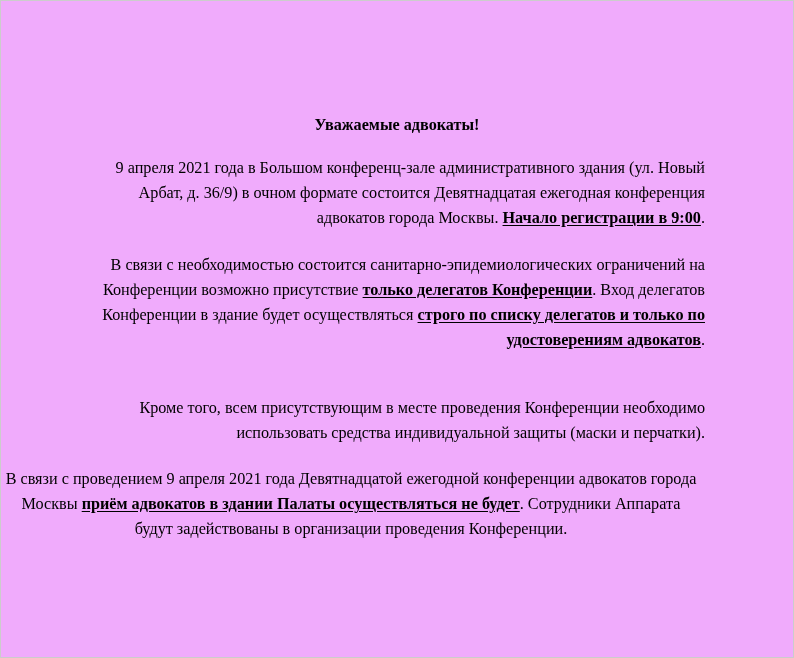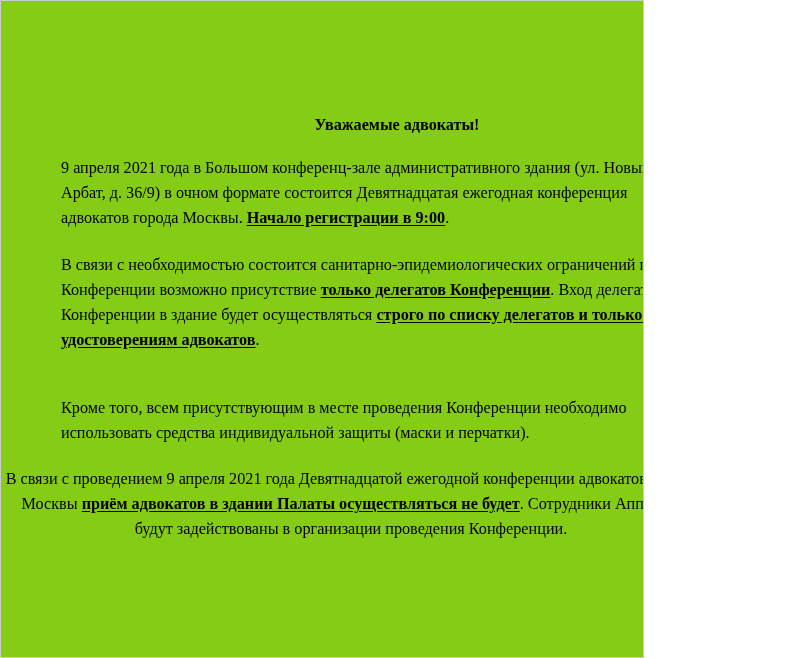--- a/index.html
+++ b/index.html
@@ -12,23 +12,23 @@
     height: 658px;
     background: #ffffff;
     font-family: "Liberation Serif", "DejaVu Serif", serif;
     color: #000000;
     overflow: hidden;
   }
 
   #page {
     position: relative;
     box-sizing: border-box;
-    width: 644px;
+    width: 794px;
     height: 658px;
-    background: #84cc16;
+    background: #f0abfc;
     border: 1px solid #cccccc;
     overflow: hidden;
   }
 
   #doc-body {
     position: absolute;
     left: 0;
     top: 0;
     width: 792px;
     padding: 0;
@@ -48,23 +48,23 @@
     font-weight: bold;
     font-size: 16.2px;
     line-height: 25px;
     text-align: center;
     margin: 0;
   }
 
   
   .block {
     width: 616px;
-    margin-left: 60px;
+    margin-left: 88px;
     margin-right: auto;
-    text-align: left;
+    text-align: right;
   }
 
   
   .block-wide {
     width: 700px;
     margin-right: auto;
     text-align: center;
   }
 
   .em {

